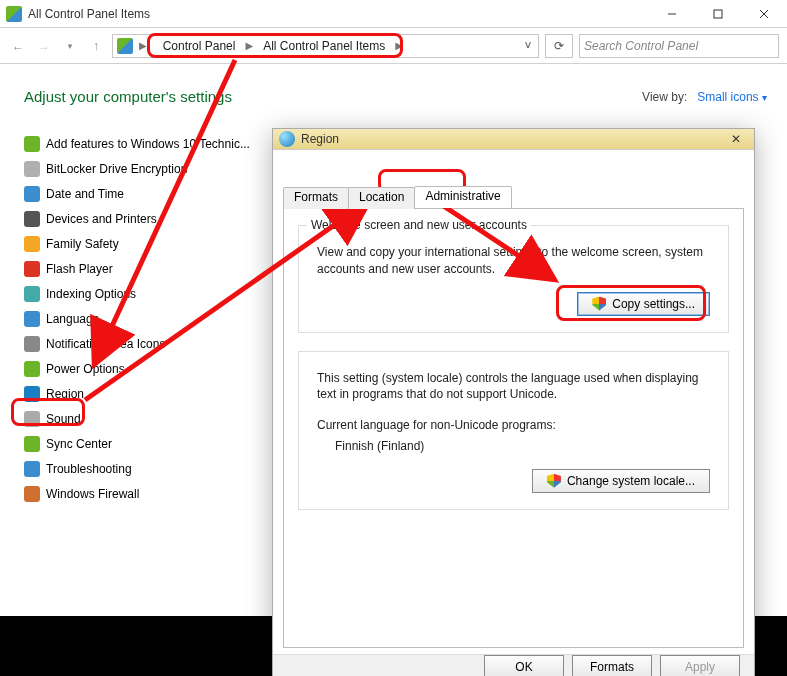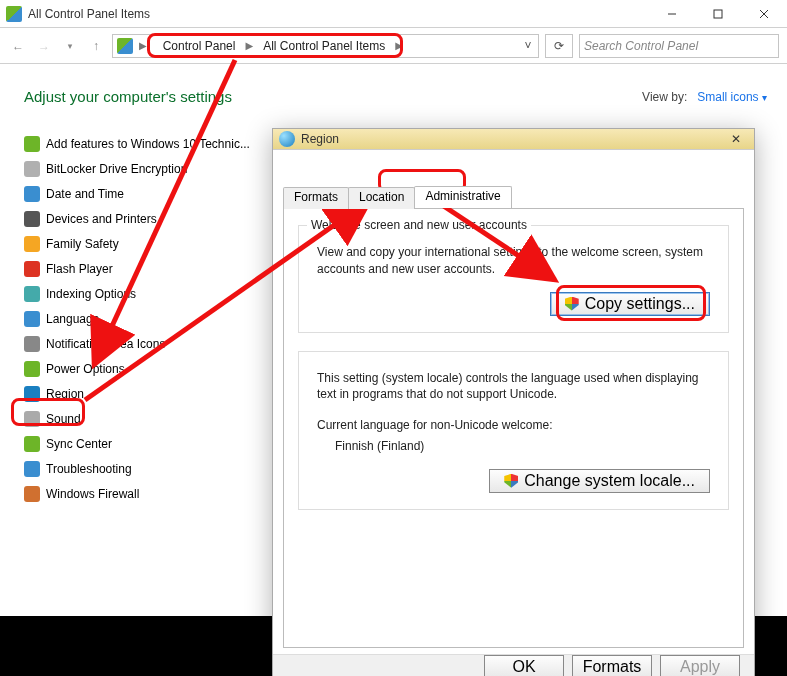--- a/index.html
+++ b/index.html
@@ -220,21 +220,21 @@
     margin: 4px 6px 14px 6px;
     font-size: 12px;
     color: #222;
     line-height: 1.4;
   }
   .btn {
     height: 24px;
     border: 1px solid #888;
     background: linear-gradient(#fdfdfd,#e8e8e8);
     padding: 0 14px;
-    font-size: 16px;
+    font-size: 12px;
     display: inline-flex;
     align-items: center;
     gap: 6px;
     cursor: default;
   }
   .btn.primary {
     border: 1px solid #3a7abf;
     box-shadow: inset 0 0 0 1px rgba(90,160,230,0.6);
   }
   .shield {
@@ -407,21 +407,21 @@
         <p>View and copy your international settings to the welcome screen, system accounts and new user accounts.</p>
         <div class="right-align">
           <button class="btn primary">
             <span class="shield"></span>
             <span>Copy settings...</span>
           </button>
         </div>
       </div>
       <div class="groupbox">
         <p>This setting (system locale) controls the language used when displaying text in programs that do not support Unicode.</p>
-        <p style="margin-bottom:4px">Current language for non-Unicode welcome:</p>
+        <p style="margin-bottom:4px">Current language for non-Unicode programs:</p>
         <p style="margin-left:24px">Finnish (Finland)</p>
         <div class="right-align">
           <button class="btn">
             <span class="shield"></span>
             <span>Change system locale...</span>
           </button>
         </div>
       </div>
     </div>
   </div>

